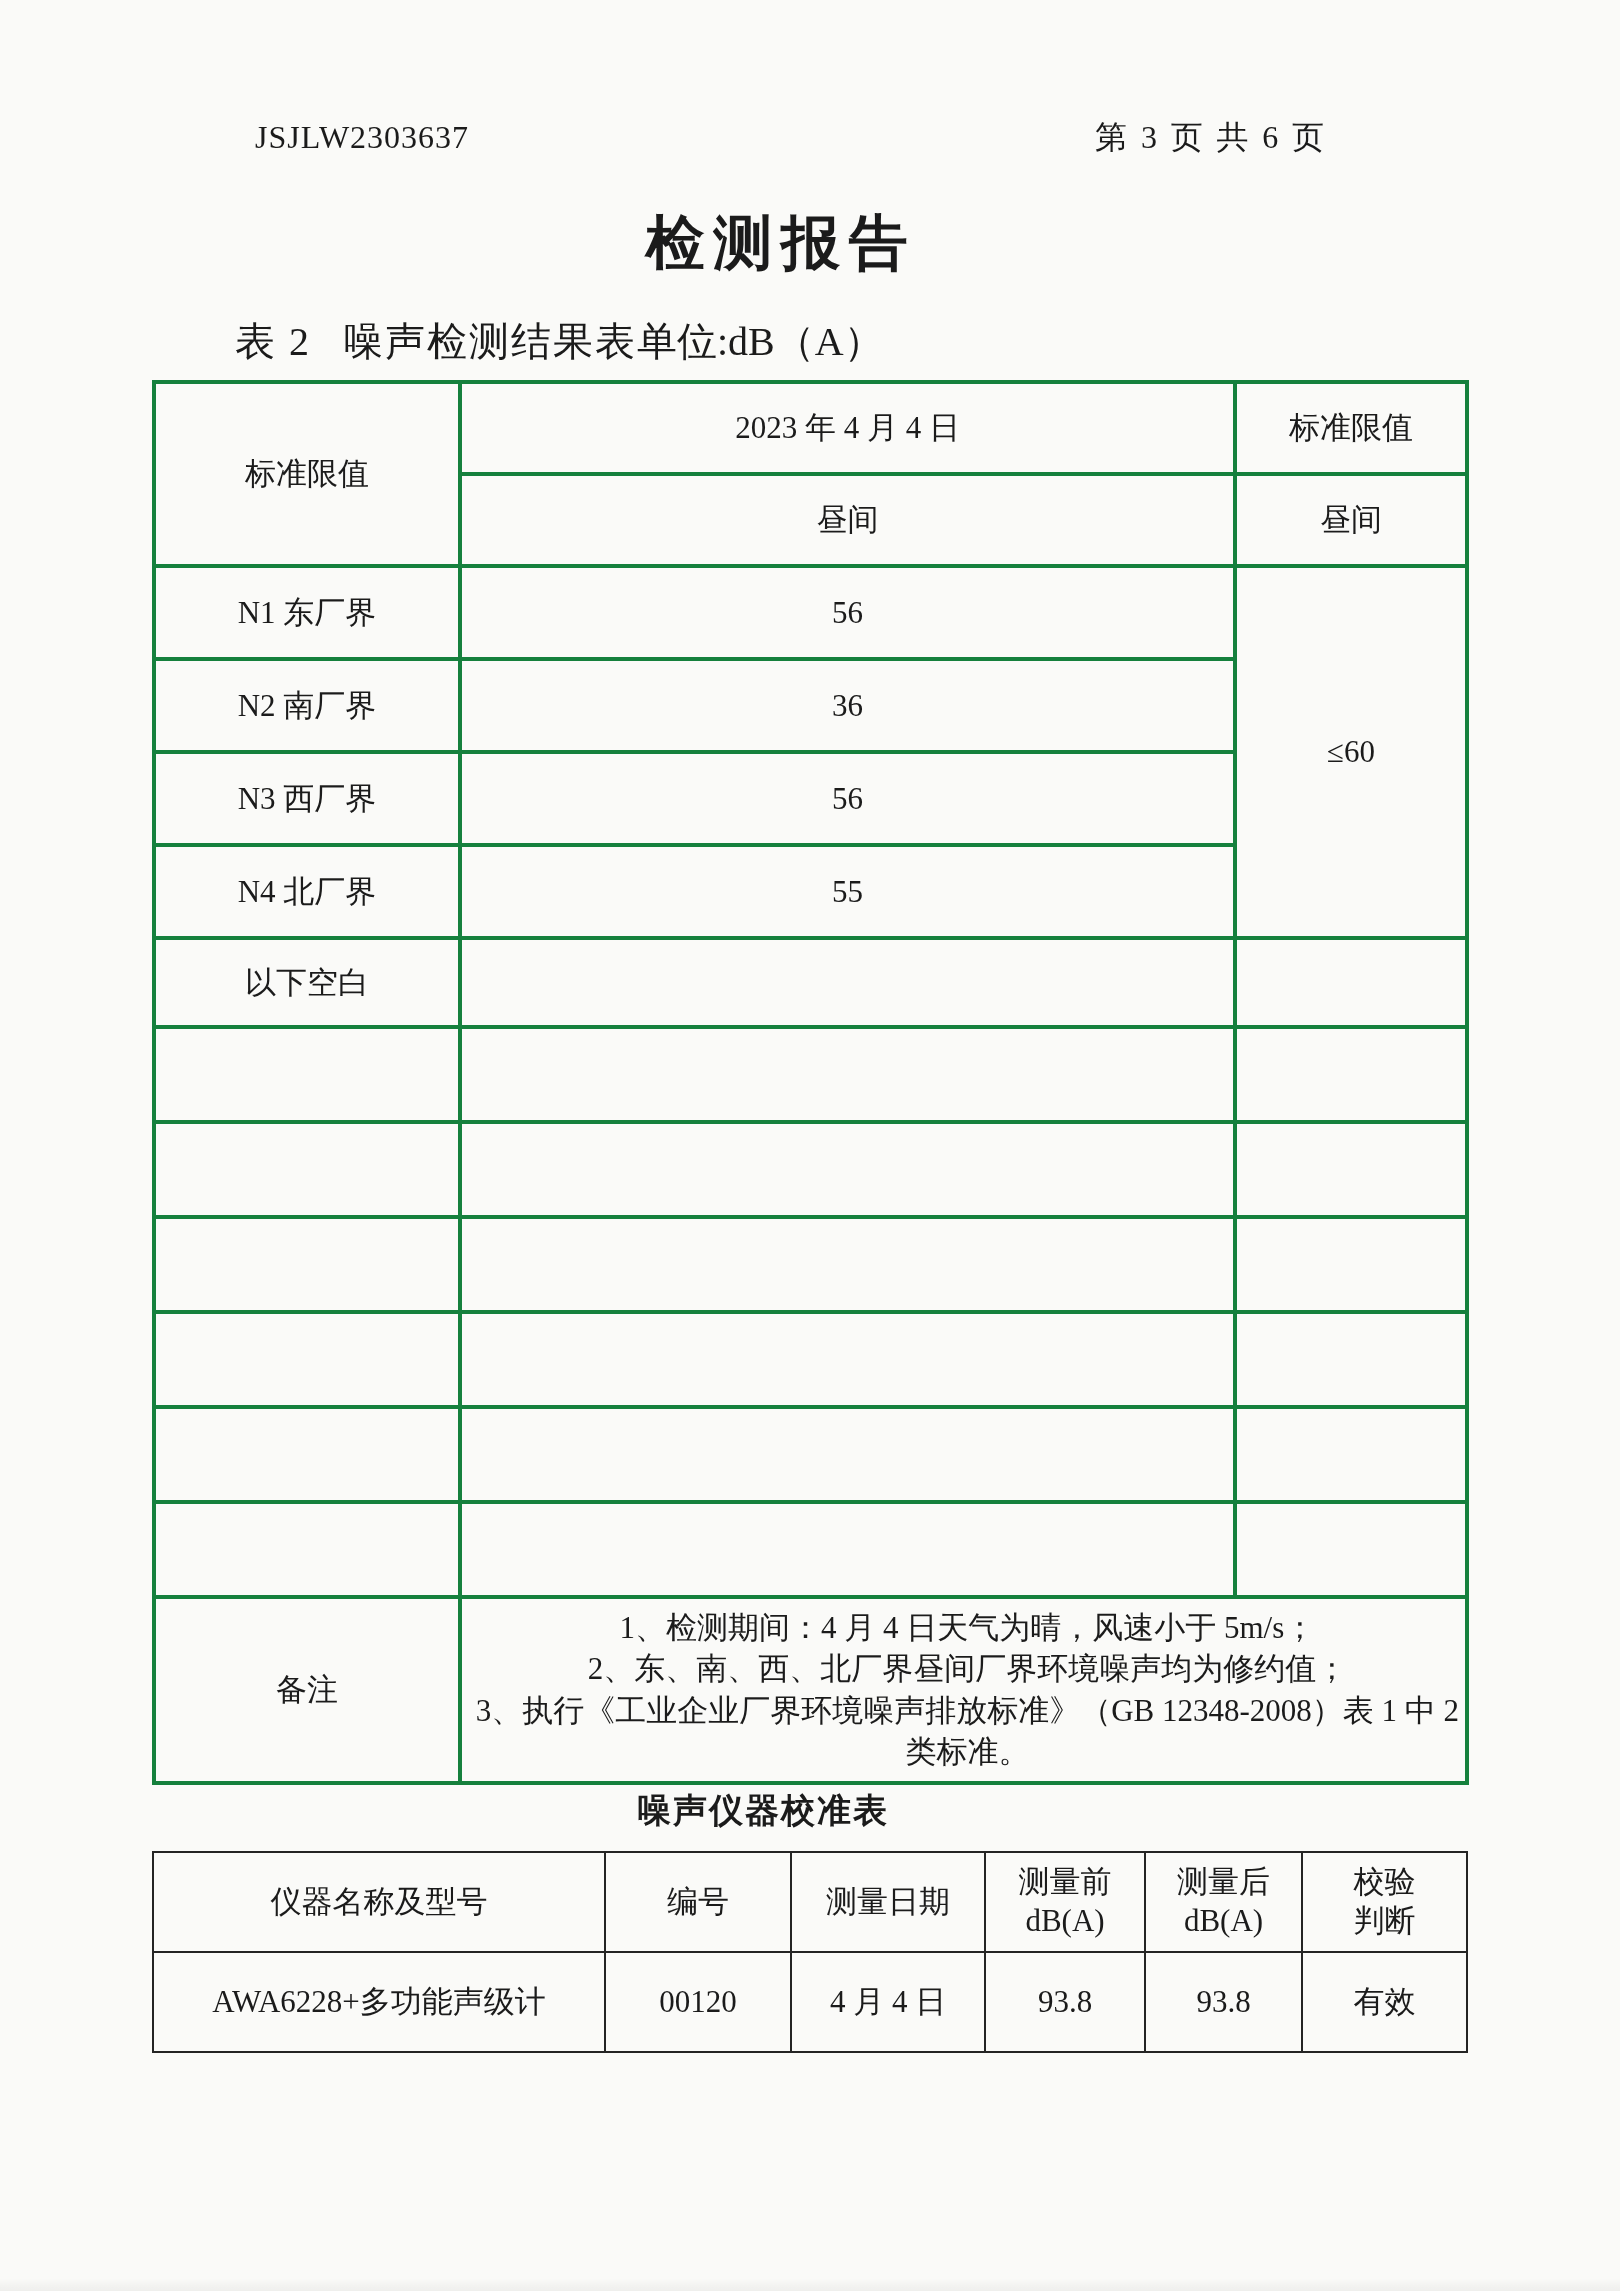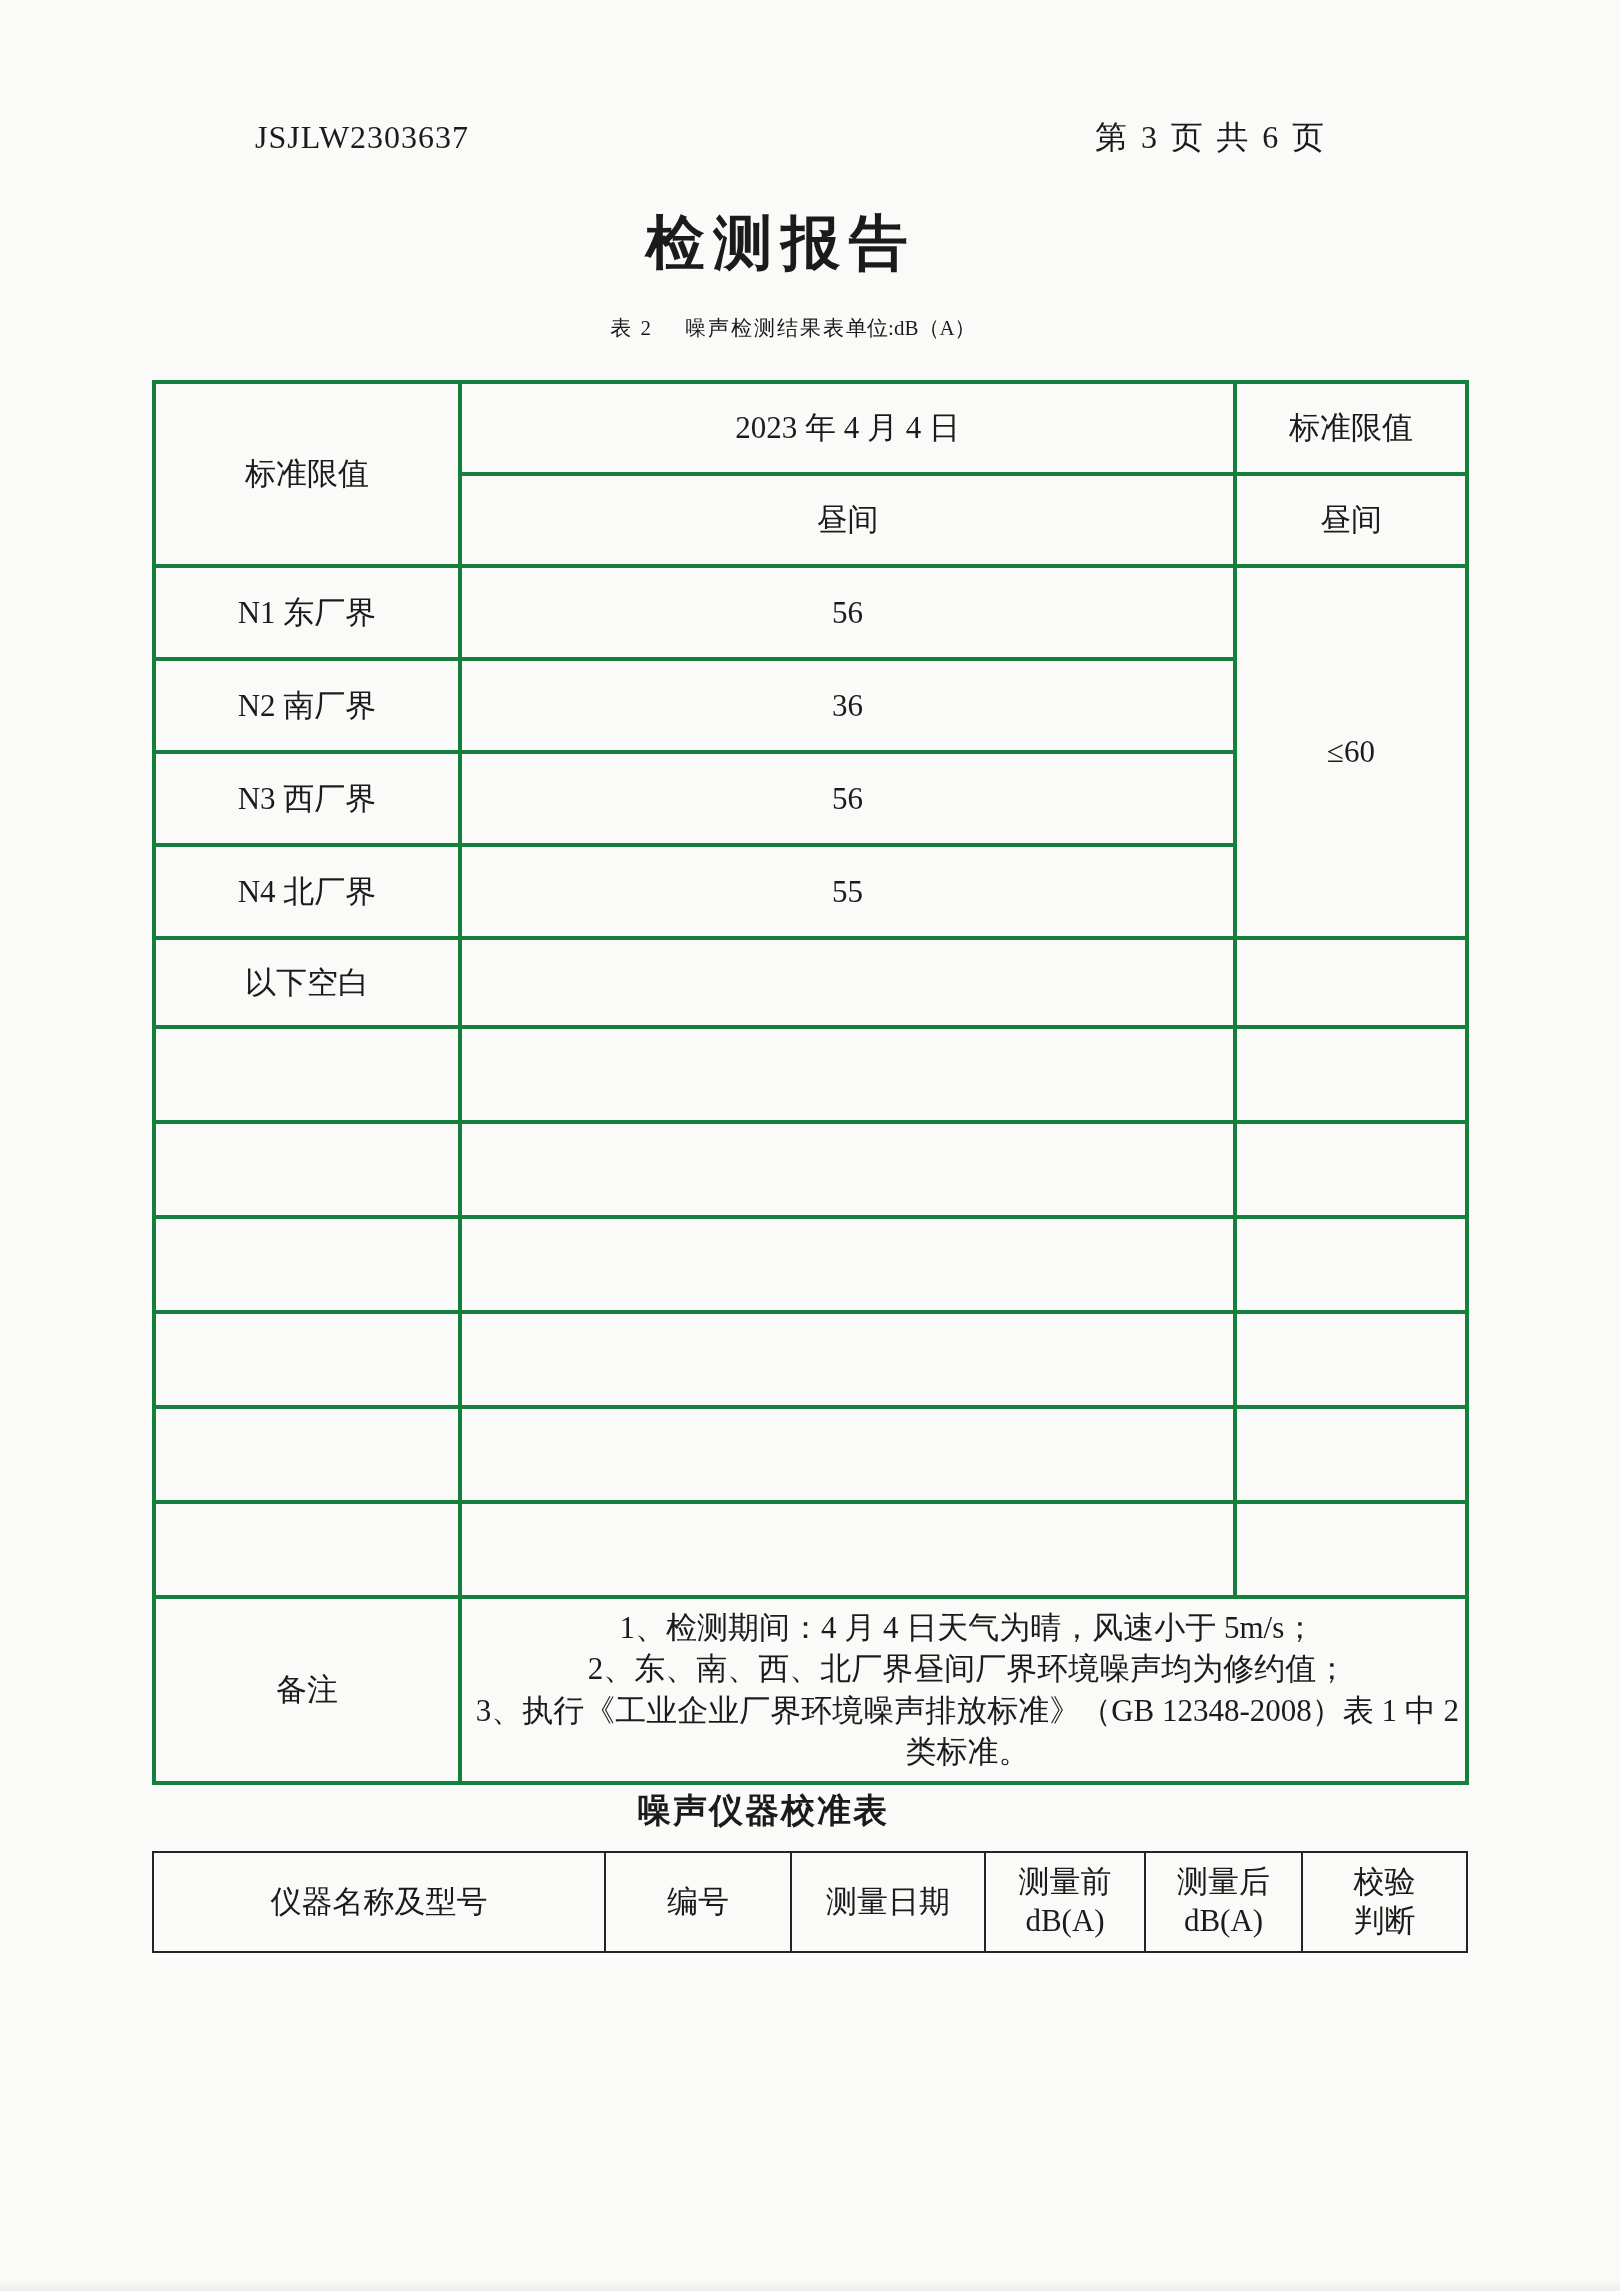--- a/index.html
+++ b/index.html
@@ -24,22 +24,22 @@
   
   .main-title{
     position:absolute;top:204px;left:0;width:1620px;
     margin:0;text-align:center;
     font-size:59px;font-weight:bold;letter-spacing:8.8px;
     transform:translateX(-29px);
   }
   
   .sub-header{
     position:absolute;top:314px;left:152px;width:1313px;
-    display:flex;justify-content:center;align-items:baseline;
-    font-size:21px;
+    display:flex;justify-content:flex-start;align-items:baseline;
+    font-size:40px;
   }
   .tbl-label{margin-left:83px;letter-spacing:2px;}
   .unit-label{margin-right:114px;}
   .tbl-title{letter-spacing:2px;margin-left:32px;}
   
   table{border-collapse:collapse;table-layout:fixed;}
   .results-table{
     position:absolute;top:380px;left:152px;width:1313px;
     border:2.9px solid #242424;
   }
@@ -199,18 +199,26 @@
         <td>仪器名称及型号</td>
         <td>编号</td>
         <td>测量日期</td>
         <td>测量前
 dB(A)</td>
         <td>测量后
 dB(A)</td>
         <td>校验
 判断</td>
       </tr>
+      <tr class="c-data">
+        <td>AWA6228+多功能声级计</td>
+        <td>00120</td>
+        <td>4 月 4 日</td>
+        <td>93.8</td>
+        <td>93.8</td>
+        <td>有效</td>
+      </tr>
     </tbody>
   </table>
 
   <div class="scan-edge"></div>
 </div>
 
 
 </body></html>

